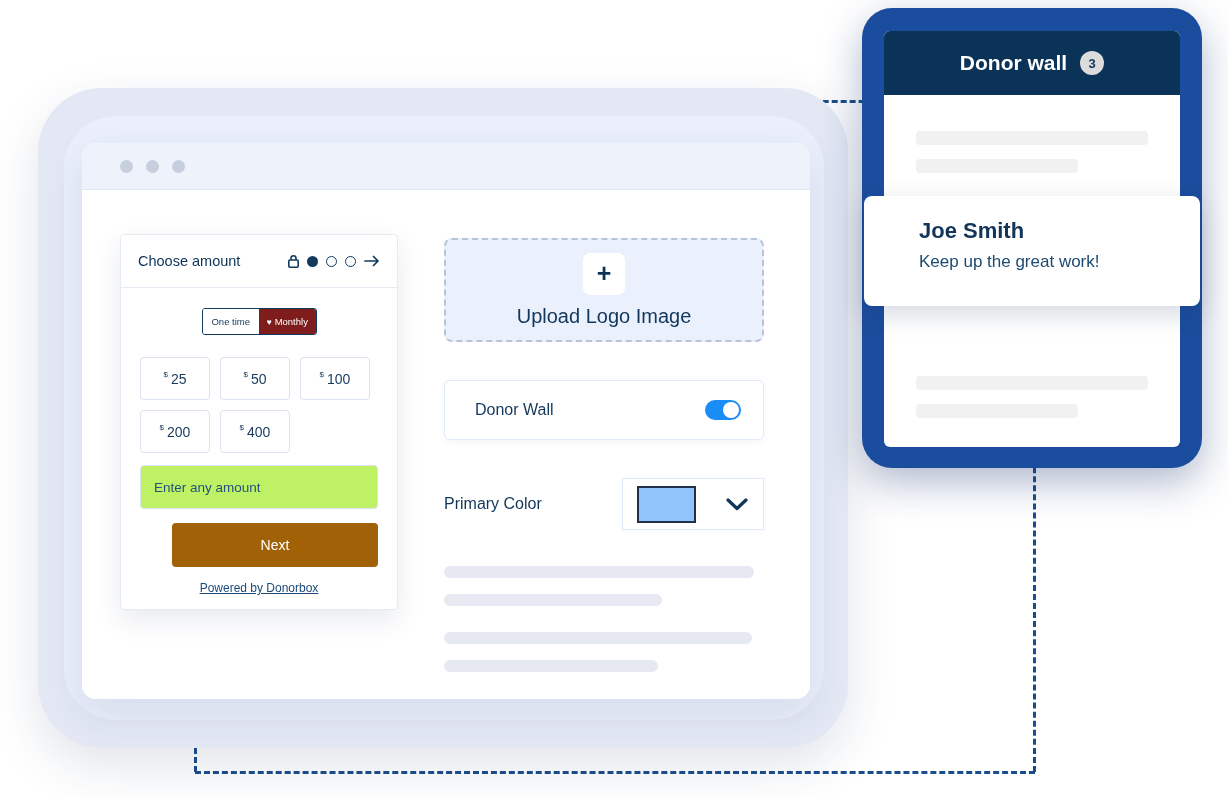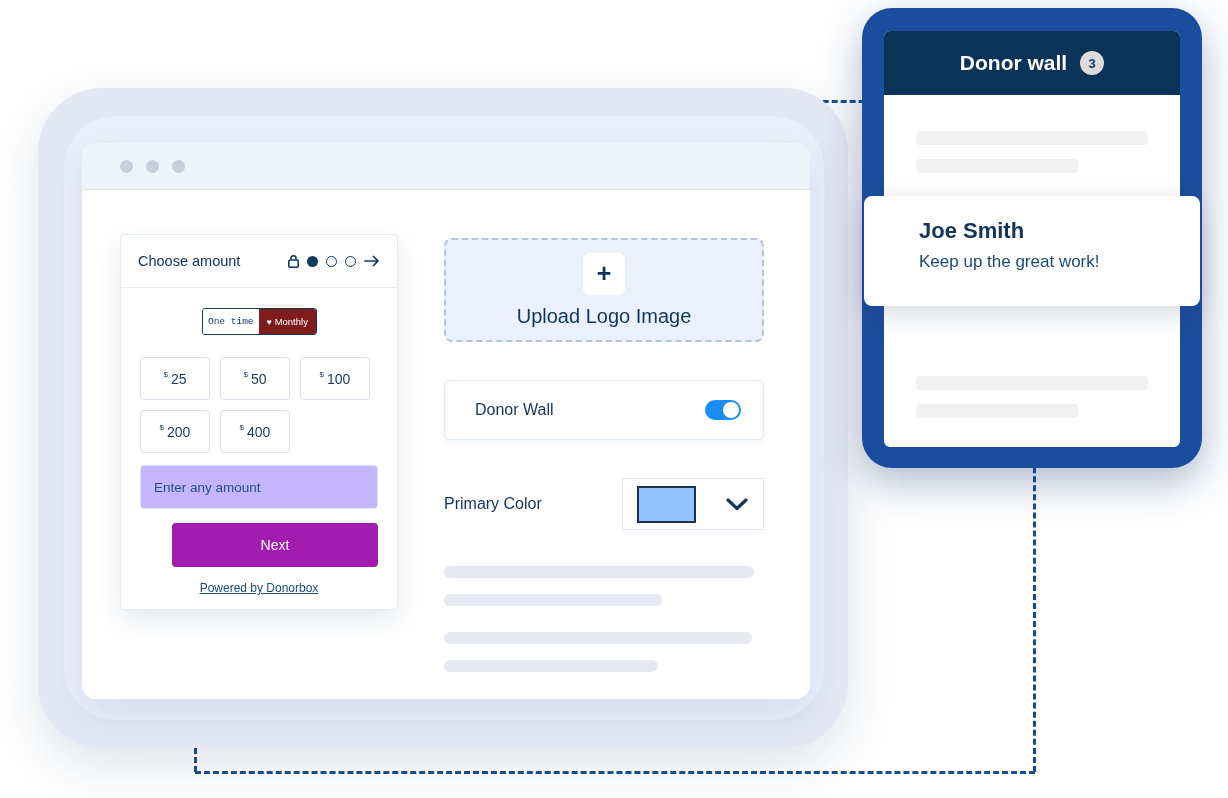--- a/index.html
+++ b/index.html
@@ -65,39 +65,39 @@
   .step-dot.off{border:1.8px solid #123a5e;}
   .form-body{padding:20px 19px 14px;}
 
   .freq{
     display:flex;width:113px;margin:0 auto 22px;
     border:1.5px solid #123a5e;border-radius:3px;overflow:hidden;
   }
   .freq-opt{
     flex:1;text-align:center;font-size:9.5px;padding:7px 0;white-space:nowrap;
   }
-  .freq-opt.inactive{background:#fff;color:#123a5e;font-family:Liberation Mono, monospace;}
+  .freq-opt.inactive{background:#fff;color:#123a5e;}
   .freq-opt.active{background:#7f1d1d;color:#fff;}
   .freq-opt .hrt{margin-right:3px;font-size:8.5px;}
 
   .amt-grid{display:flex;flex-wrap:wrap;gap:10px;margin-bottom:12px;}
   .amt{
     width:68px;height:41px;border:1px solid #dbe3ef;border-radius:4px;
     background:#fff;display:flex;align-items:center;justify-content:center;
     color:#16395c;font-size:14px;
   }
   .amt sup{font-size:8px;margin-right:3px;position:relative;top:-4px;}
 
   .any-amt{
-    height:42px;border:1px solid #dbe3ef;border-radius:4px;background:#c4b5fd;
+    height:42px;border:1px solid #dbe3ef;border-radius:4px;background:#bef264;
     display:flex;align-items:center;padding-left:13px;
     color:#24527d;font-size:13.5px;margin-bottom:14px;
   }
   .next-btn{
-    height:44px;background:#a21caf;border-radius:4px;color:#fff;
+    height:44px;background:#a16207;border-radius:4px;color:#fff;
     display:flex;align-items:center;justify-content:center;font-size:14px;margin-left:32px;
   }
   .powered{
     text-align:center;font-size:12px;color:#1c4a7a;margin-top:14px;
     text-decoration:underline;
   }
 
   
   .settings{flex:1;padding-top:4px;}
   .upload{

